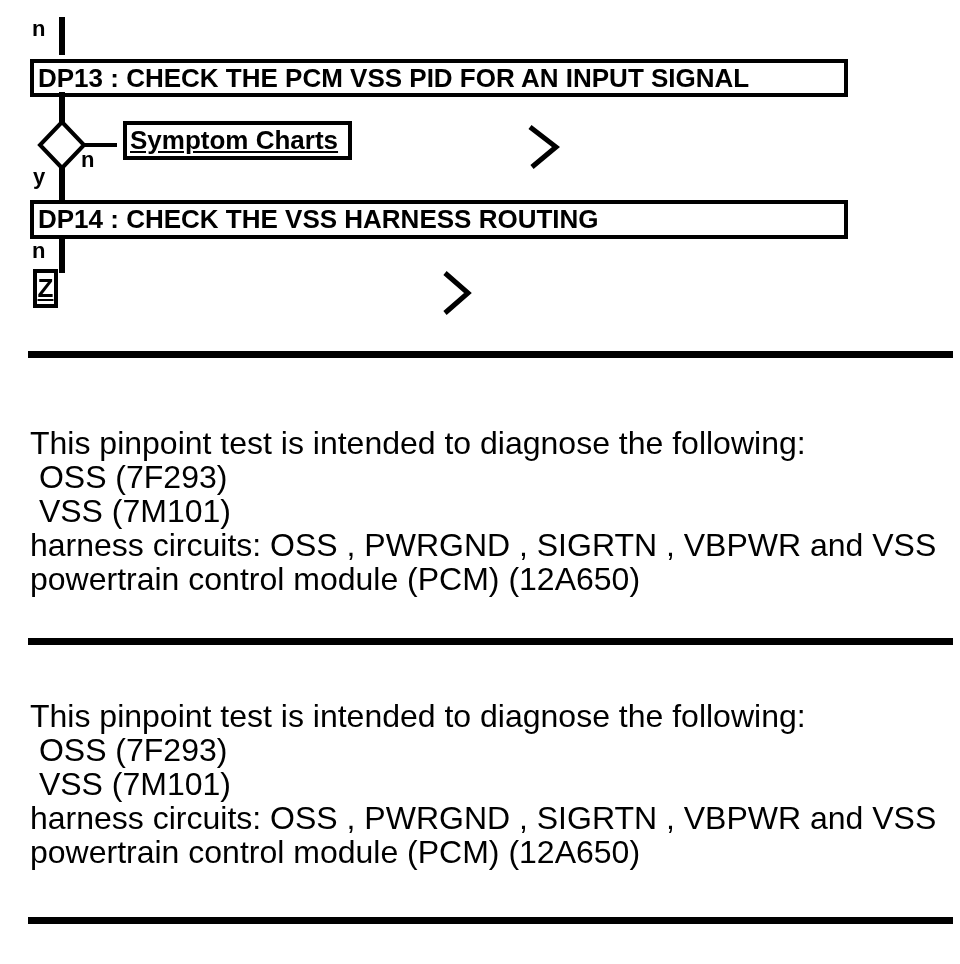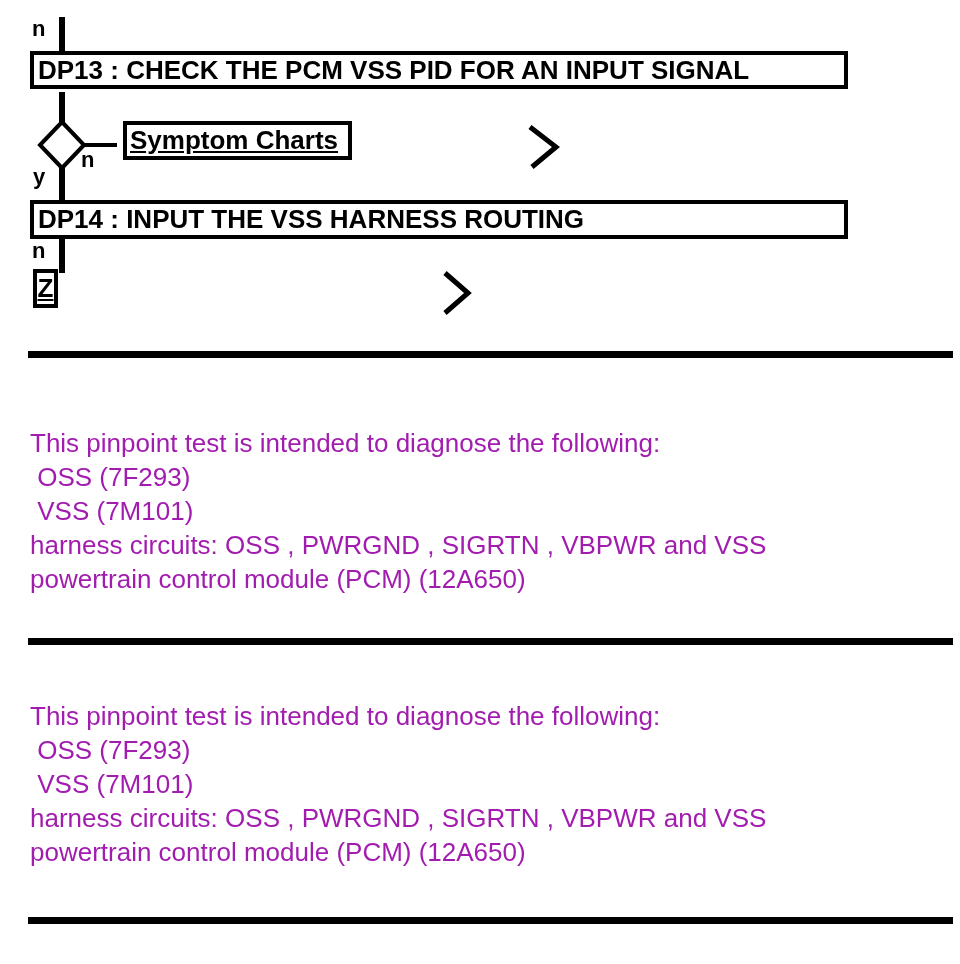--- a/index.html
+++ b/index.html
@@ -29,34 +29,34 @@
     font-weight: bold;
     font-size: 26px;
     white-space: nowrap;
     overflow: hidden;
   }
   .dp-box { padding-left: 4px; }
   .link-box { padding-left: 3px; margin-left: 6px; }
   .link-text { text-decoration: underline; font-weight: bold; }
   .z-box { justify-content: center; padding-left: 0; }
   .divider { background: #000; height: 7px; }
-  .textblock { font-size: 26px; line-height: 34px; color: #a21caf; }
+  .textblock { font-size: 32px; line-height: 34px; color: #000000; }
   .textblock .tline { white-space: pre; }
   svg { display: block; }
 </style>
 </head>
 <body>
 
 <div class="page">
 
   <div class="abs branch-label" style="left:32px; top:18px;">n</div>
 
   <div class="abs vline" style="left:59px; top:17px; height:38px;"></div>
 
-  <div class="abs flow-box dp-box" style="left:30px; top:51px; width:818px; height:38px;">
+  <div class="abs flow-box dp-box" style="left:30px; top:59px; width:818px; height:38px;">
     <span>DP13 : CHECK THE PCM VSS PID FOR AN INPUT SIGNAL</span>
   </div>
 
   <div class="abs vline" style="left:59px; top:92px; height:32px;"></div>
 
   <svg class="abs" style="left:36px; top:118px;" width="52" height="54">
     <polygon points="26,4 48,27 26,50 4,27" fill="#ffffff" stroke="#000000" stroke-width="4"></polygon>
   </svg>
 
   <div class="abs branch-label" style="left:33px; top:166px;">y</div>
@@ -69,21 +69,21 @@
     <span class="link-text">Symptom Charts</span>
   </div>
 
   <svg class="abs" style="left:524px; top:120px;" width="40" height="55">
     <polyline points="6,7 32,27 8,47" fill="none" stroke="#000000" stroke-width="5"></polyline>
   </svg>
 
   <div class="abs vline" style="left:59px; top:168px; height:32px;"></div>
 
   <div class="abs flow-box dp-box" style="left:30px; top:200px; width:818px; height:39px;">
-    <span>DP14 : INPUT THE VSS HARNESS ROUTING</span>
+    <span>DP14 : CHECK THE VSS HARNESS ROUTING</span>
   </div>
 
   <div class="abs branch-label" style="left:32px; top:240px;">n</div>
 
   <div class="abs vline" style="left:59px; top:239px; height:34px;"></div>
 
   <div class="abs flow-box z-box" style="left:33px; top:269px; width:25px; height:39px;">
     <span class="link-text">Z</span>
   </div>
 

